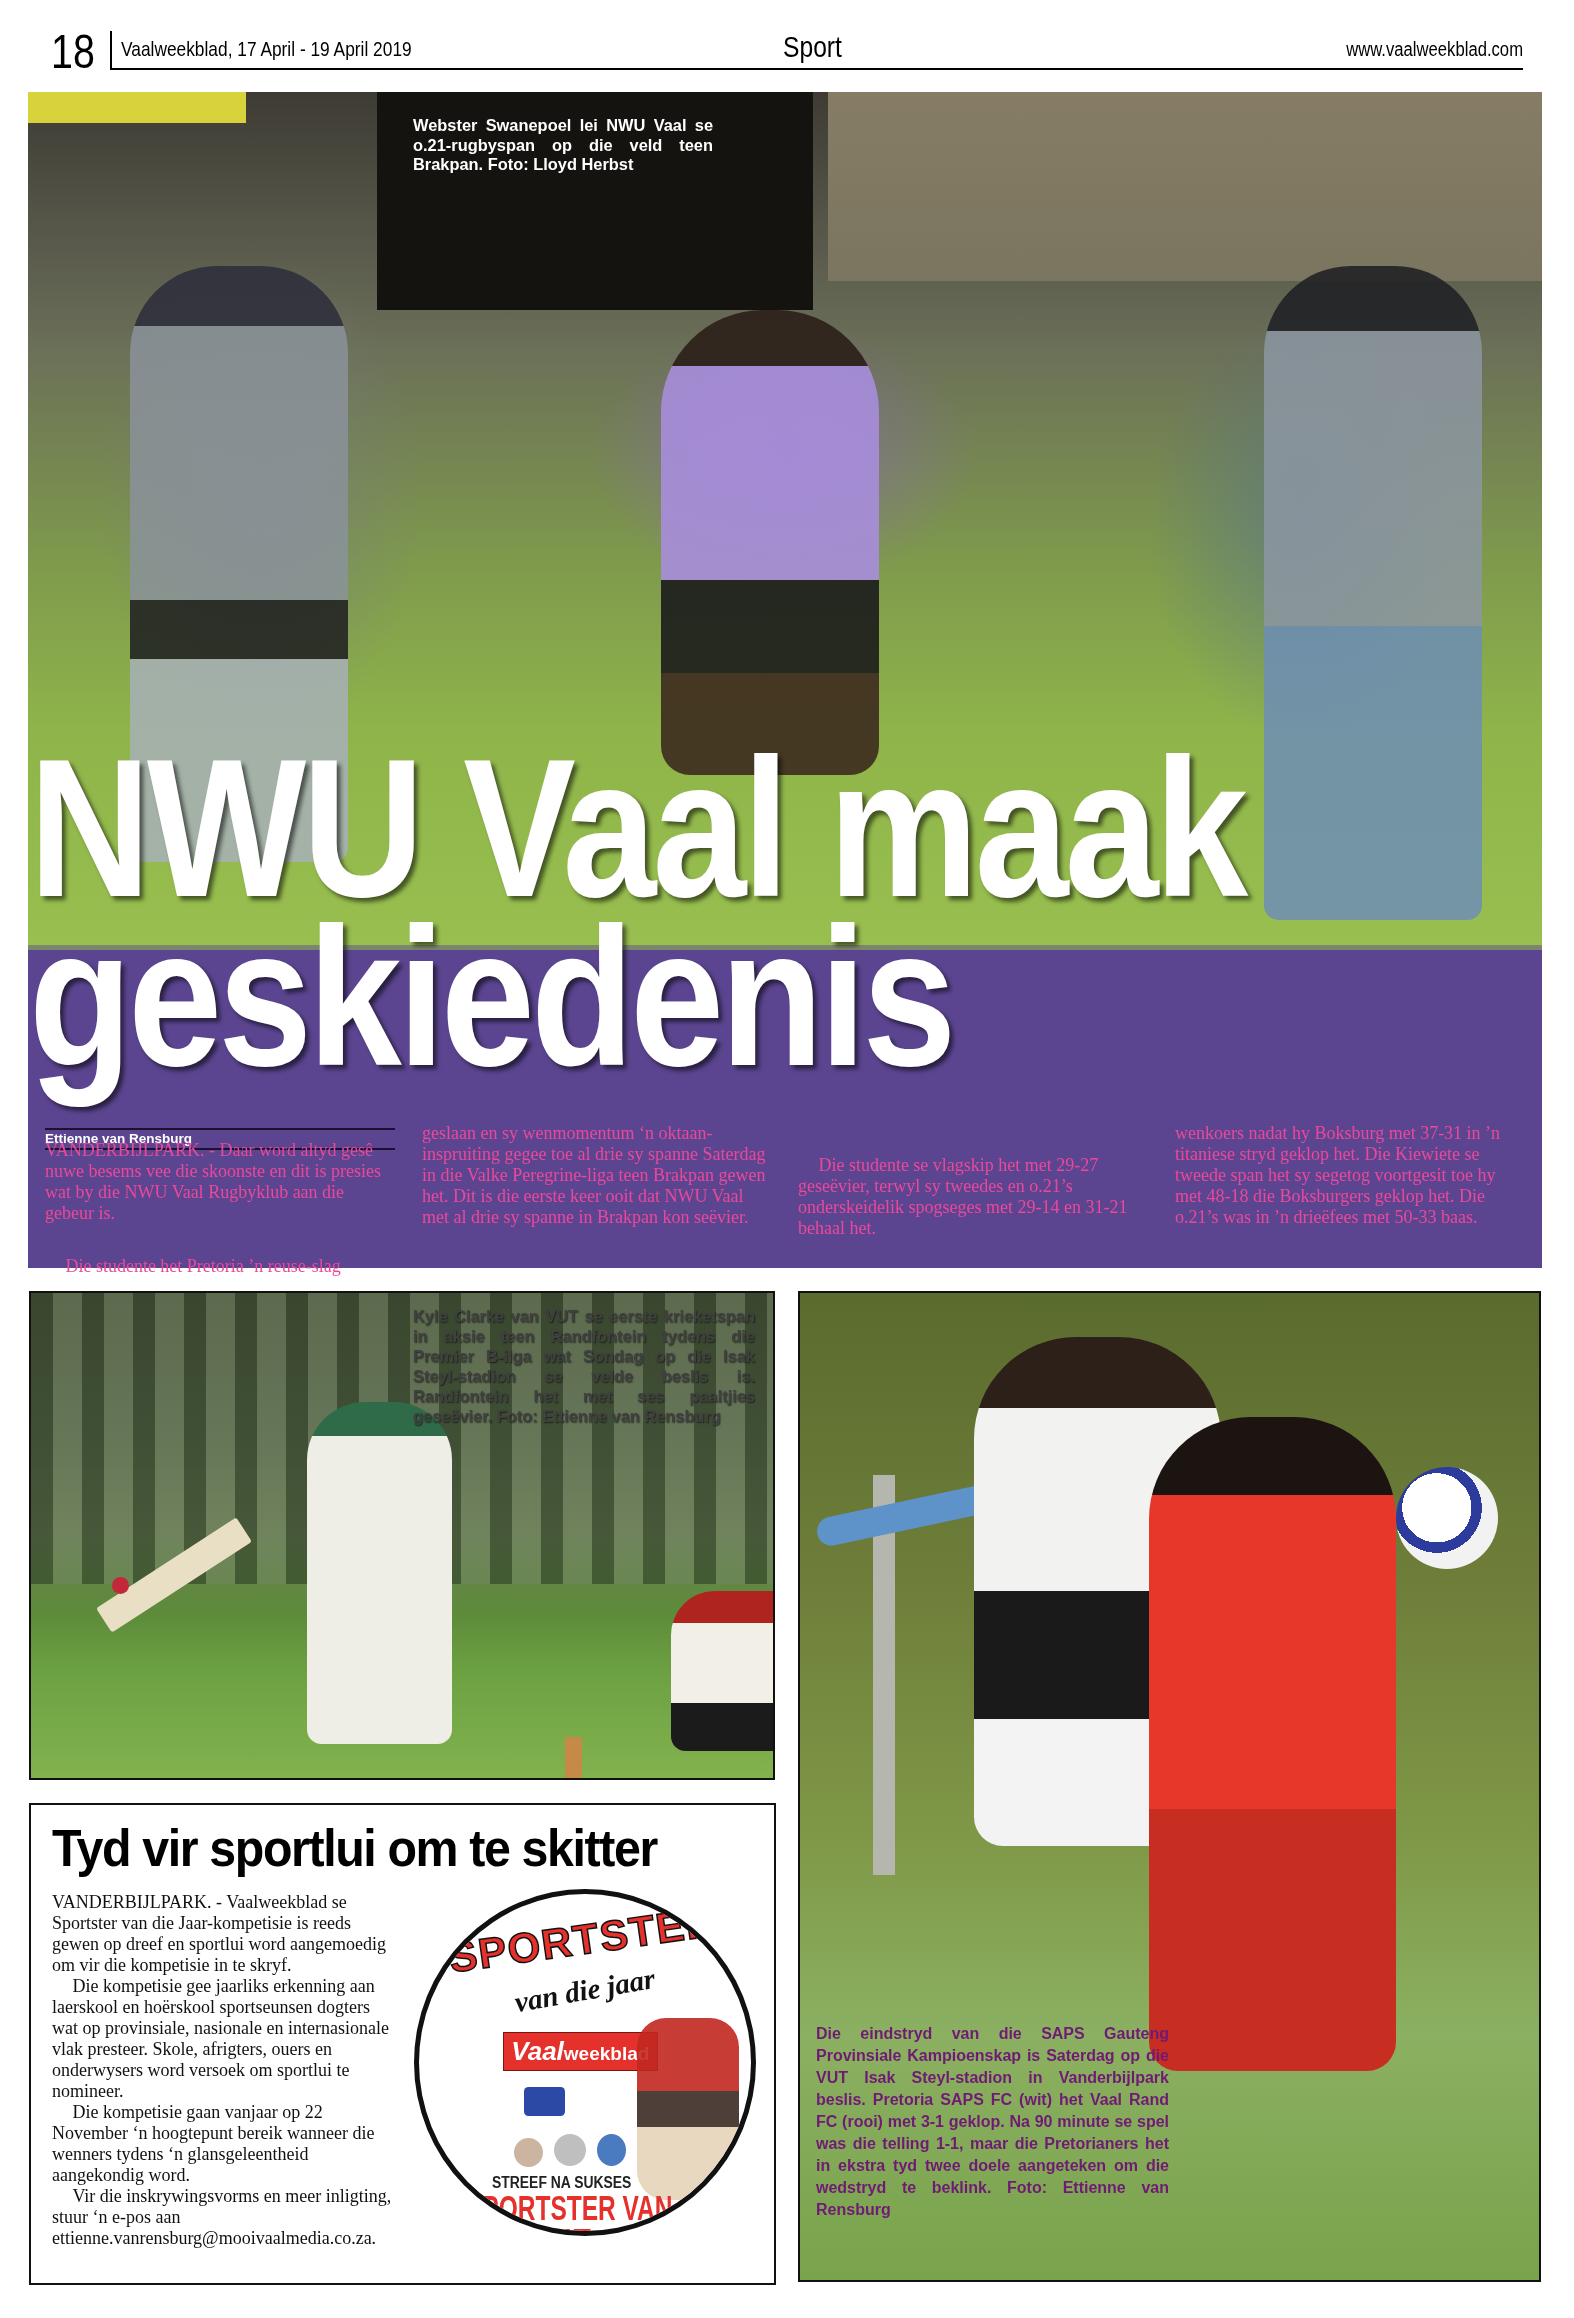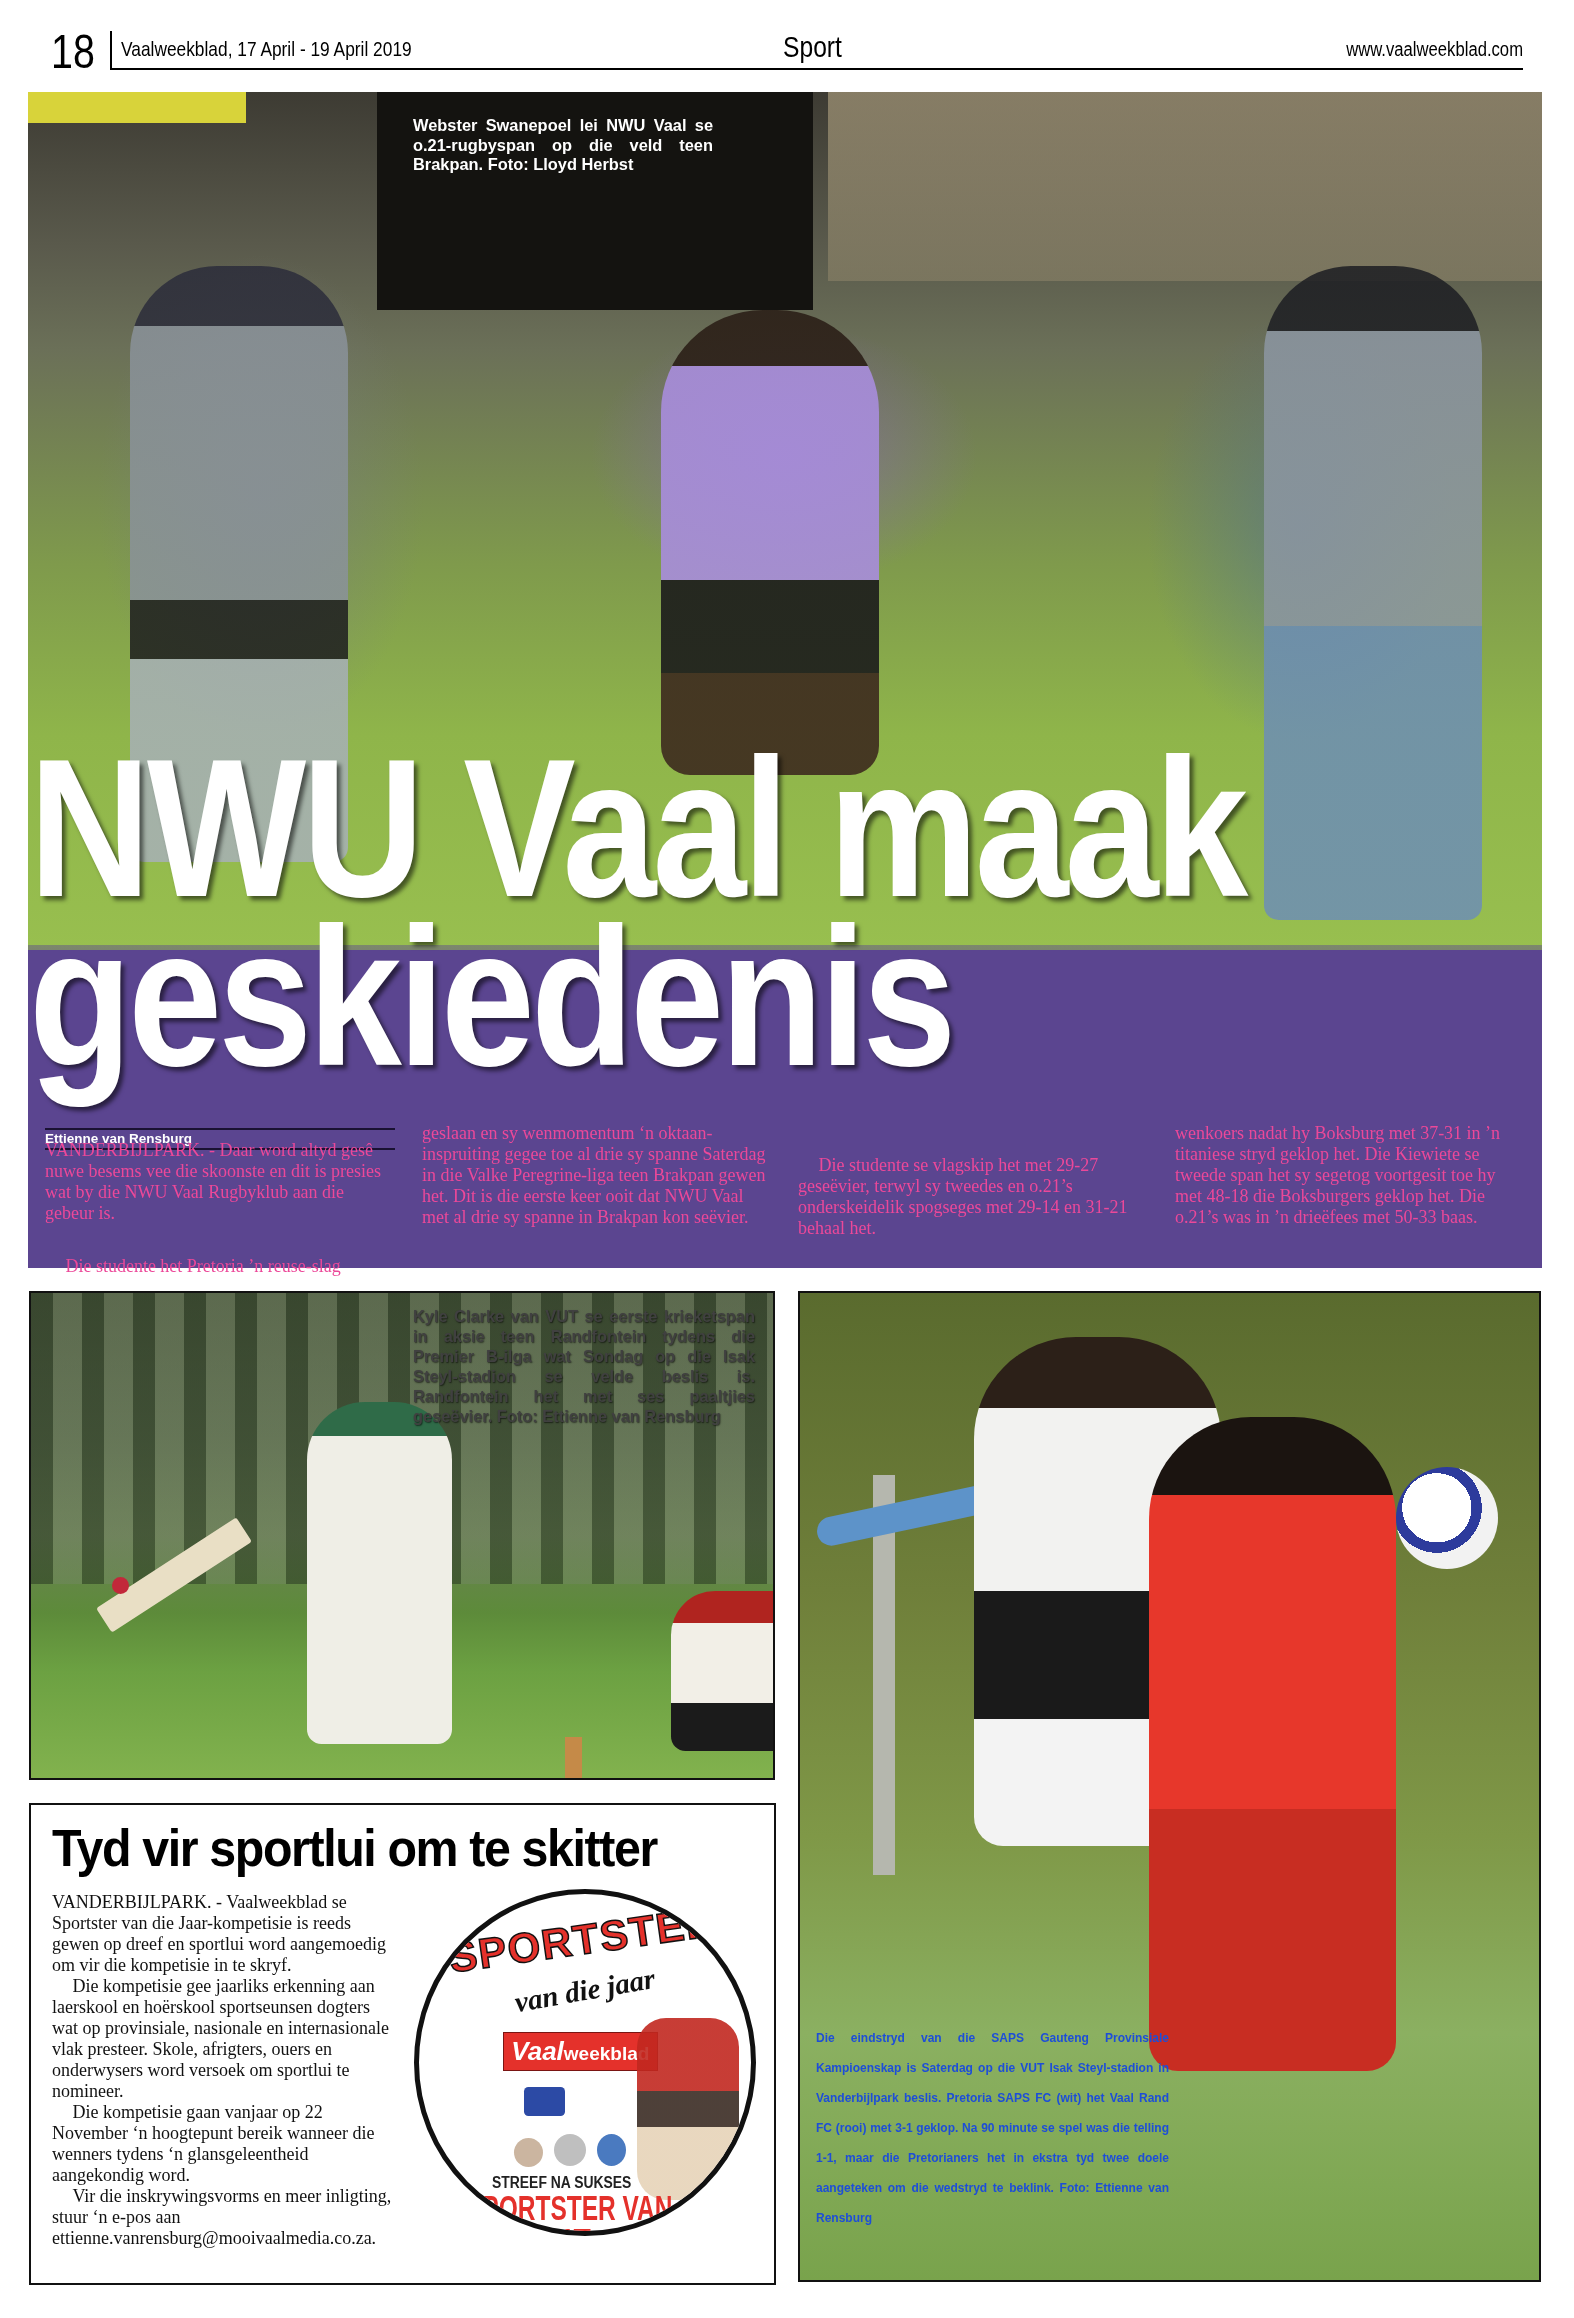--- a/index.html
+++ b/index.html
@@ -83,21 +83,21 @@
   .logo .athletes { position:absolute; left: 218px; top: 124px; width: 102px; height: 182px; background: linear-gradient(180deg, #c1271f 0 40%, #3a2b23 40% 60%, #e6d3b8 60%); border-radius: 29px; opacity: 0.9; }
 
   
   .soccer { position: absolute; left: 798px; top: 1291px; width: 739px; height: 987px; border: 2.2px solid #111; overflow: hidden;
     background: linear-gradient(180deg, #5a6b2e 0%, #6f7f3a 30%, #7f9847 55%, #8bb061 75%, #79a34c 100%); }
   .soccer .post { position:absolute; left: 73px; top: 182px; width: 22px; height: 400px; background: #b5b7ae; }
   .soccer .white-player { position:absolute; left: 174px; top: 44px; width: 247px; height: 509px; border-radius: 102px 102px 29px 29px; background: linear-gradient(180deg, #2c2018 0 14%, #f2f2f0 14% 50%, #1a1a1a 50% 75%, #f3f3f3 75%); }
   .soccer .arm { position:absolute; left: 14.5px; top: 204px; width: 218px; height: 29px; border-radius: 14.5px; background: #5d93c9; transform: rotate(-12deg); }
   .soccer .red-player { position:absolute; left: 349px; top: 124px; width: 247px; height: 654px; border-radius: 102px 102px 29px 29px; background: linear-gradient(180deg, #1b1410 0 12%, #e7372b 12% 60%, #c82d22 60%); }
   .soccer .ball { position:absolute; left: 596px; top: 174px; width: 102px; height: 102px; border-radius: 50%; background: radial-gradient(circle at 40% 40%, #fff 0 40%, #2d3b9c 40% 52%, #f2f2f2 52%); }
-  .soccer-caption { position: absolute; left: 816px; top: 2023px; width: 353px; font-weight: bold; font-size: 12px; line-height: 30px; text-align: justify; color: #1d4ed8; }
+  .soccer-caption { position: absolute; left: 816px; top: 2023px; width: 353px; font-weight: bold; font-size: 16px; line-height: 22px; text-align: justify; color: #701a75; }
 </style>
 </head>
 <body>
 
 <div class="pagenum">18</div>
 <div class="hdr-vline"></div>
 <div class="hdr-date">Vaalweekblad, 17 April - 19 April 2019</div>
 <div class="hdr-section">Sport</div>
 <div class="hdr-url">www.vaalweekblad.com</div>
 <div class="hdr-rule"></div>

